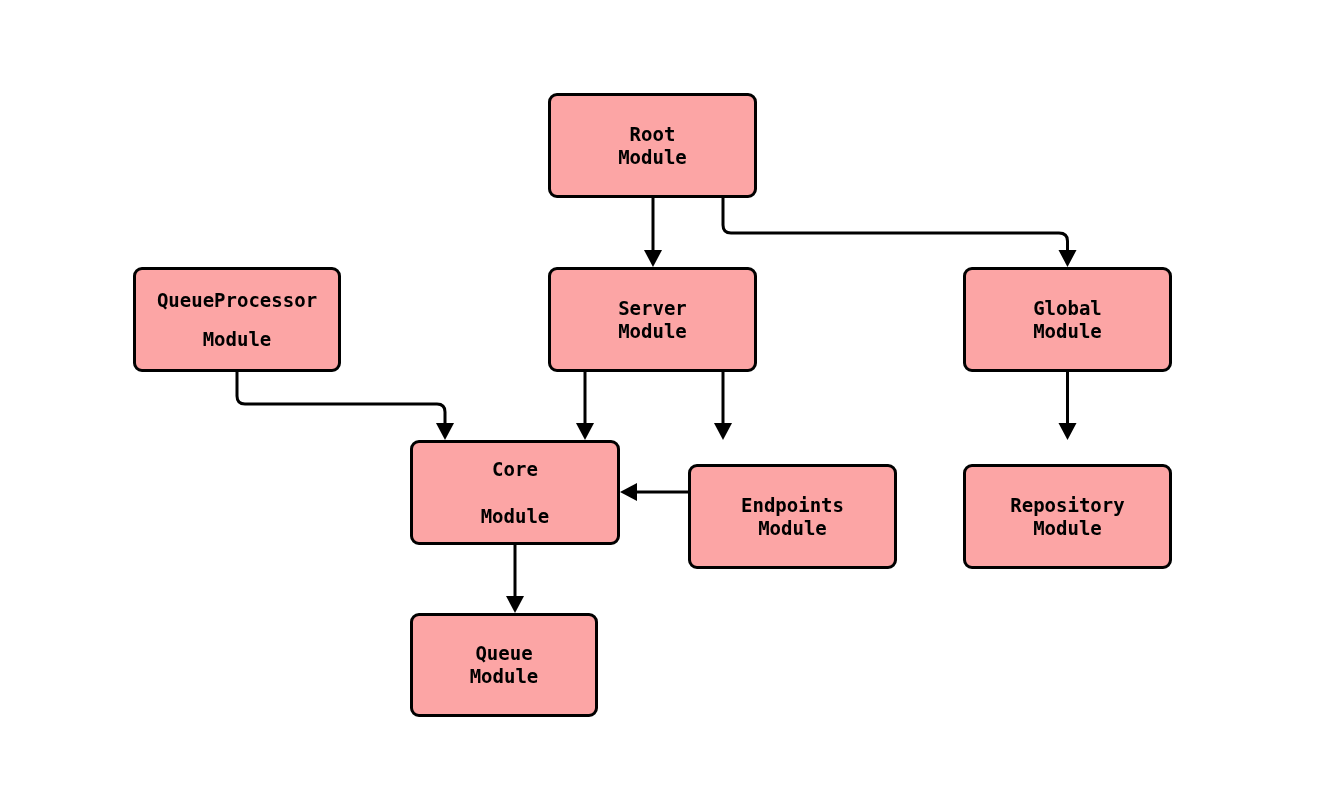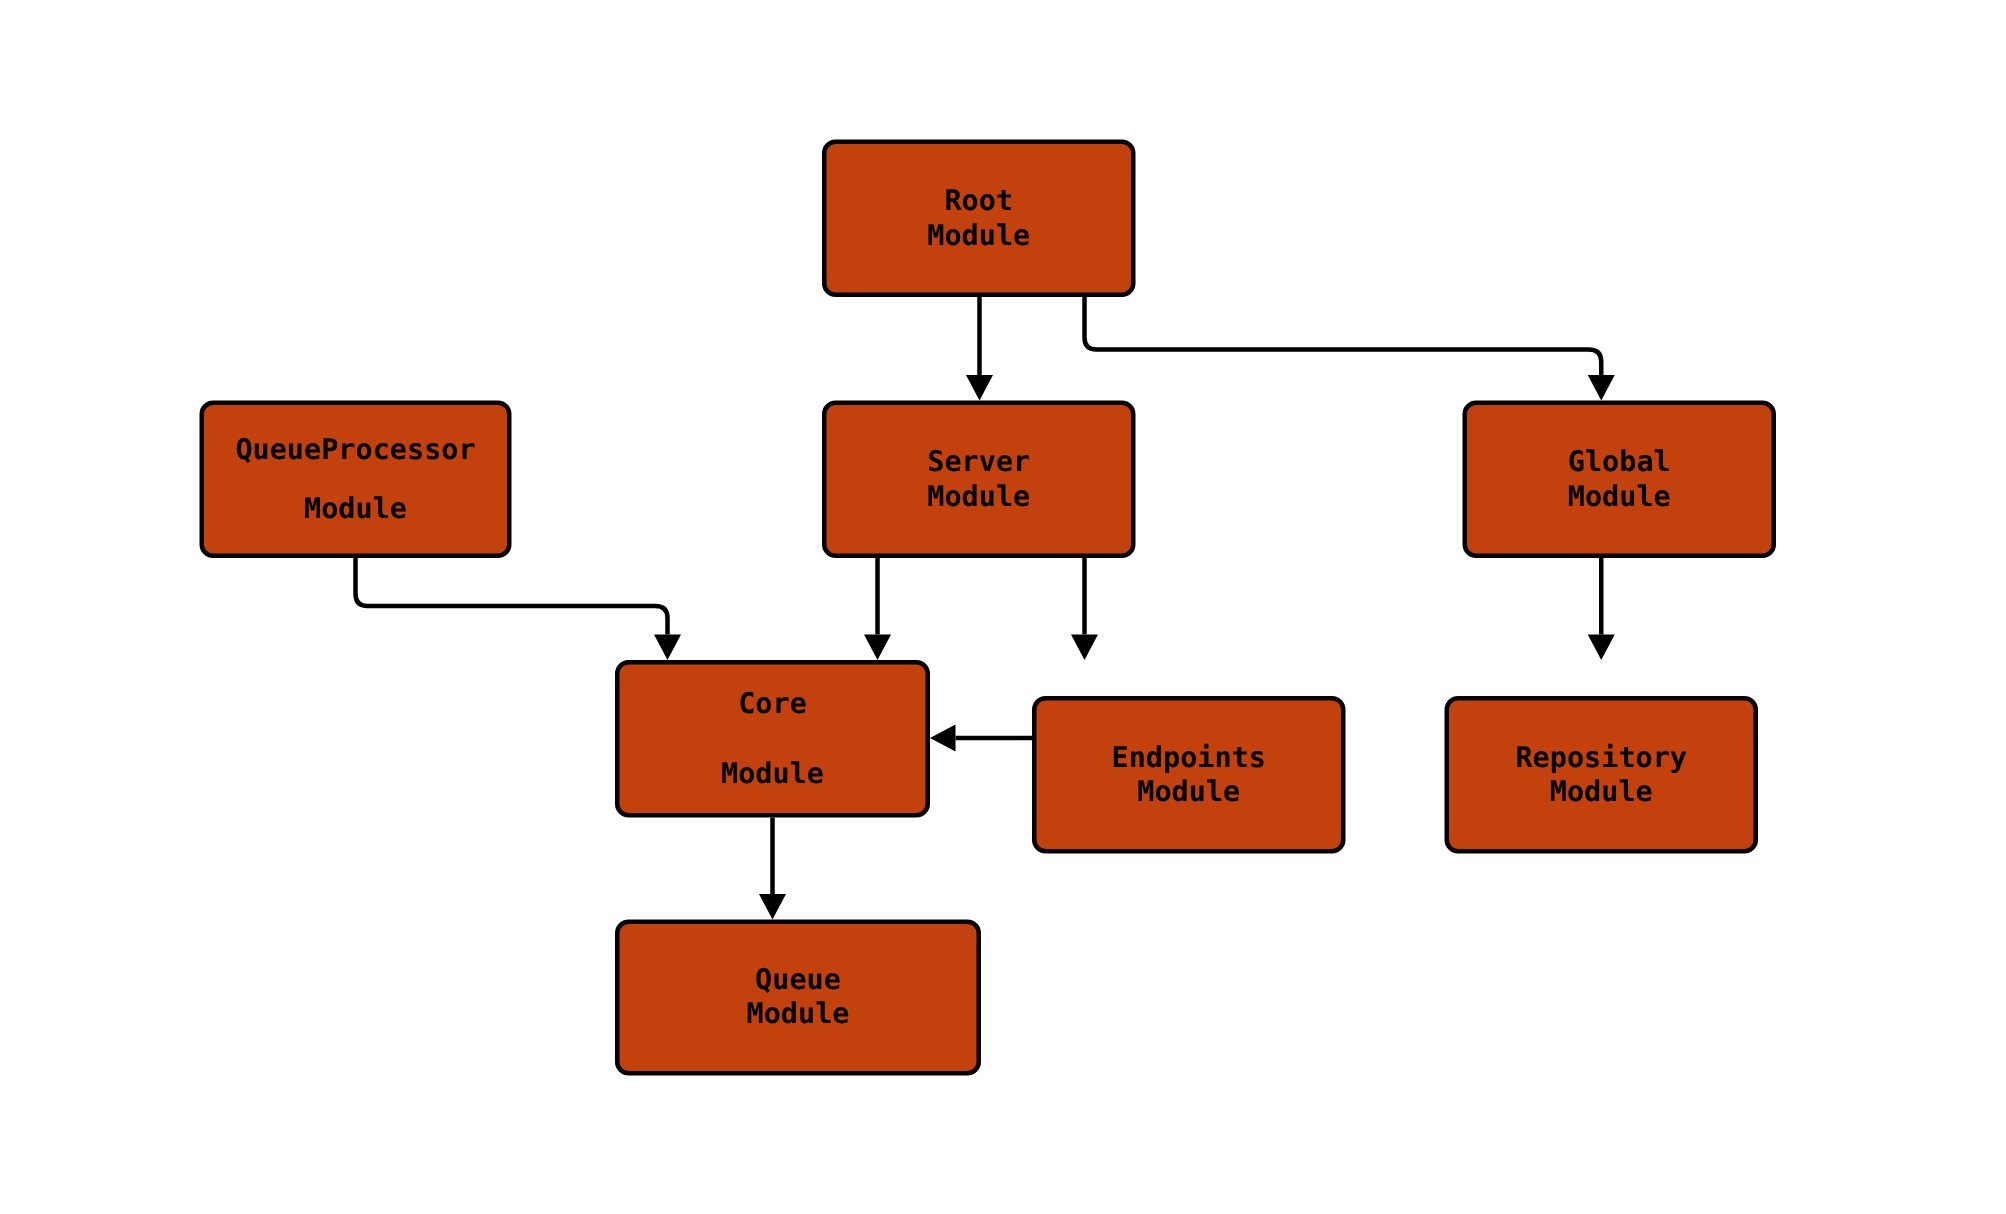--- a/index.html
+++ b/index.html
@@ -27,41 +27,41 @@
     stroke: #000000;
     stroke-width: 3;
   }
   .connectors polygon {
     fill: #000000;
     stroke: none;
   }
   .node {
     position: absolute;
     box-sizing: border-box;
-    background: #c2410c;
+    background: #fca5a5;
     border: 3px solid #000000;
     border-radius: 9px;
     display: flex;
     flex-direction: column;
     align-items: center;
     justify-content: center;
     text-align: center;
     font-weight: bold;
     font-size: 19px;
     line-height: 23px;
     color: #000000;
   }
   #node-root          { left: 548px; top:  93px; width: 209px; height: 105px; }
   #node-queueprocessor{ left: 133px; top: 267px; width: 208px; height: 105px; gap: 16px; }
   #node-server        { left: 548px; top: 267px; width: 209px; height: 105px; }
-  #node-global        { left: 963px; top: 267px; width: 209px; height: 105px; margin-left: 12px; }
+  #node-global        { left: 963px; top: 267px; width: 209px; height: 105px; }
   #node-core          { left: 410px; top: 440px; width: 210px; height: 105px; gap: 24px; }
   #node-endpoints     { left: 688px; top: 464px; width: 209px; height: 105px; }
   #node-repository    { left: 963px; top: 464px; width: 209px; height: 105px; }
-  #node-queue         { left: 410px; top: 613px; width: 244px; height: 104px; }
+  #node-queue         { left: 410px; top: 613px; width: 188px; height: 104px; }
 </style>
 </head>
 <body>
 
 <div class="canvas">
 
   <svg class="connectors" viewBox="0 0 1337 809" xmlns="http://www.w3.org/2000/svg">
 
     <g>
       <path d="M653 198 V250"></path>

